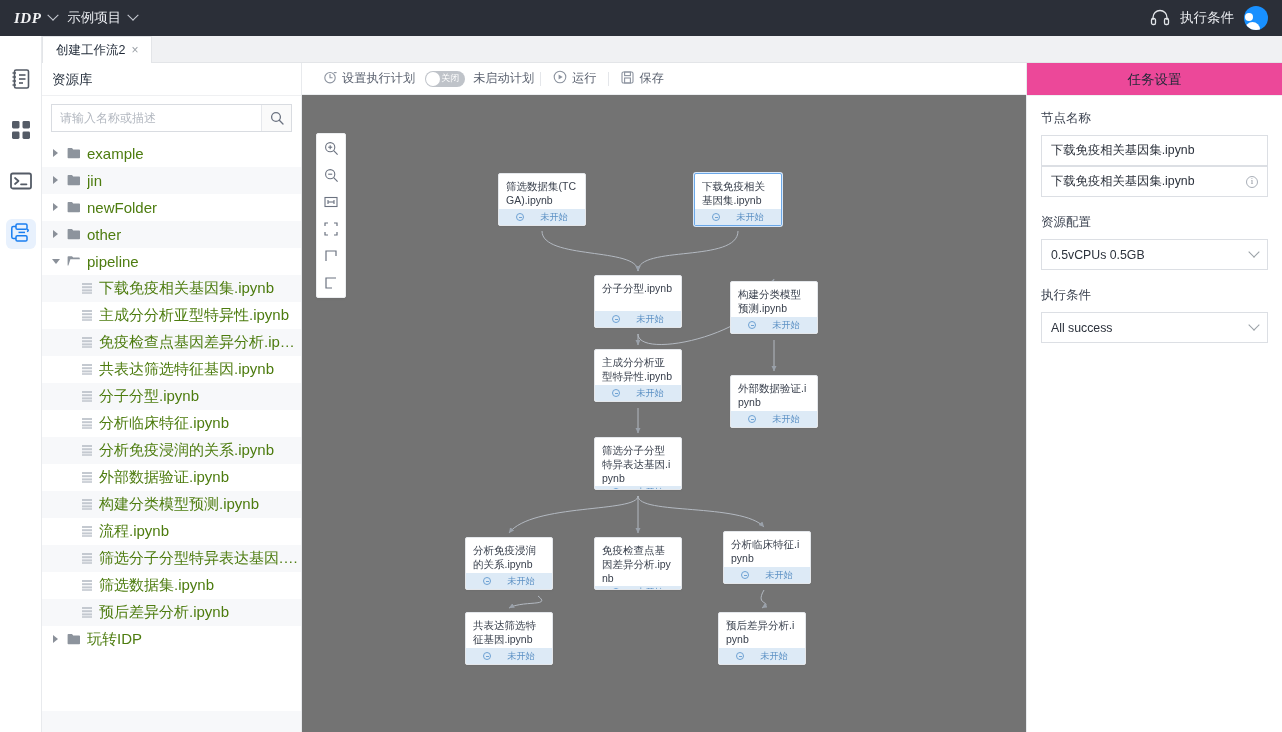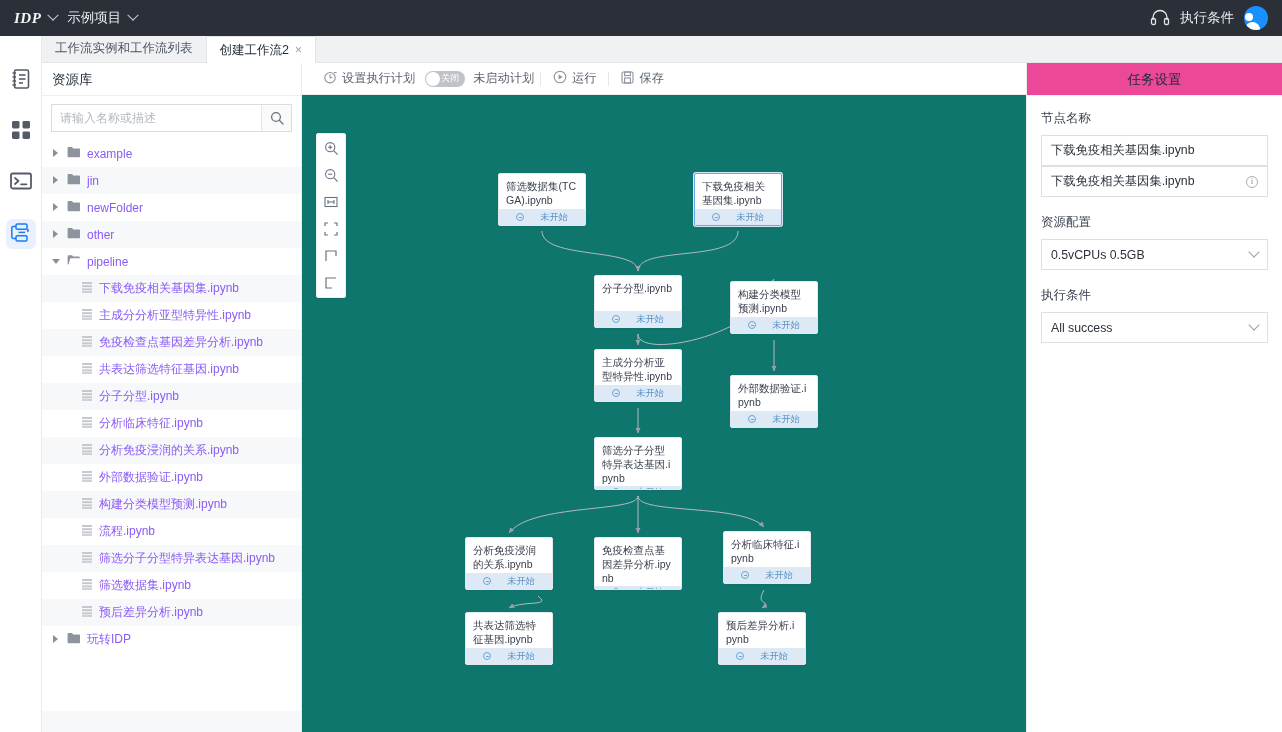--- a/index.html
+++ b/index.html
@@ -87,21 +87,21 @@
   }
   .search-box input {
     flex: 1; border: 0; outline: none; padding: 0 8px;
     font-size: 12px; color: #333; font-family: inherit; background: transparent;
   }
   .search-box input::placeholder { color: #b3b8c0; }
   .search-btn {
     width: 30px; border-left: 1px solid #e6e8ec; background: #fafafa;
     display: flex; align-items: center; justify-content: center; cursor: pointer;
   }
-  .tree { font-size: 12px; color: #8b5cf6; }
+  .tree { font-size: 15px; color: #4d7c0f; }
   .tree-row {
     display: flex; align-items: center; height: 27px; cursor: pointer;
     padding-left: 10px; gap: 6px;
   }
   .tree-row.alt { background: #f7f8fa; }
   .tree-row.file { padding-left: 40px; gap: 7px; }
   .twisty {
     width: 9px; height: 9px; display: inline-block; position: relative;
   }
   .twisty::before {
@@ -111,21 +111,21 @@
   }
   .twisty.open::before {
     border-left: 4px solid transparent; border-right: 4px solid transparent;
     border-top: 5px solid #8a9099; left: 0px; top: 2px;
   }
   .tree-label { white-space: nowrap; overflow: hidden; text-overflow: ellipsis; }
 
   
   .canvas {
     position: absolute; left: 302px; top: 63px; width: 724px; height: 669px;
-    background: #0f766e;
+    background: #737373;
   }
   .canvas-toolbar-row {
     position: absolute; left: 0; top: 0; width: 724px; height: 32px;
     background: #fff; border-bottom: 1px solid #eceef0;
     display: flex; align-items: center; padding-left: 12px; gap: 0px;
   }
   .ctb-item {
     display: flex; align-items: center; gap: 5px;
     font-size: 12.2px; color: #5b6270; cursor: pointer; padding: 0 10px;
   }
@@ -233,23 +233,20 @@
       </span>
       <span class="cs-label">执行条件</span>
       <span class="avatar">
         <span class="head"></span>
           <span class="body"></span>
       </span>
     </div>
   </div>
 
   <div class="tabstrip">
-    <div class="tab">
-      <span>工作流实例和工作流列表</span>
-    </div>
     <div class="tab active">
       <span>创建工作流2</span>
       <span class="tab-close">×</span>
     </div>
   </div>
 
   <div class="rail">
     <div class="rail-btn">
       <span>
         <svg width="20" height="22" viewBox="0 0 20 22">

